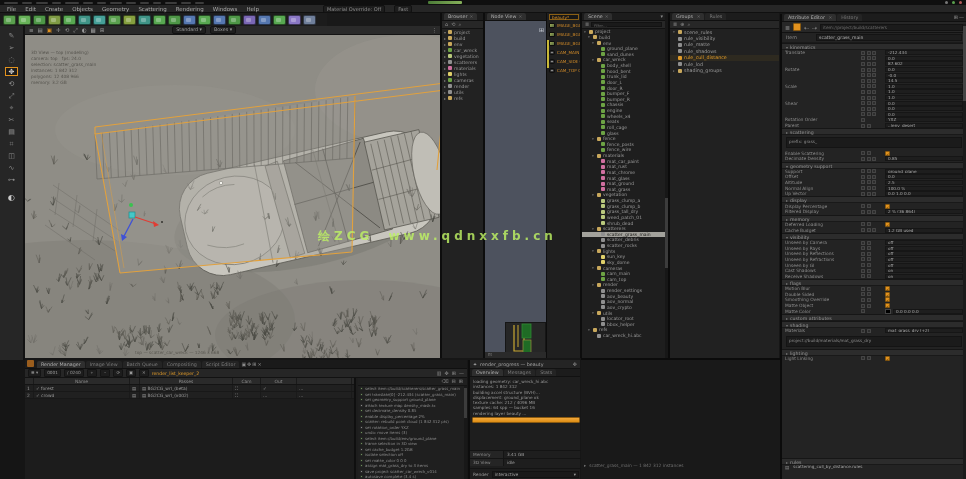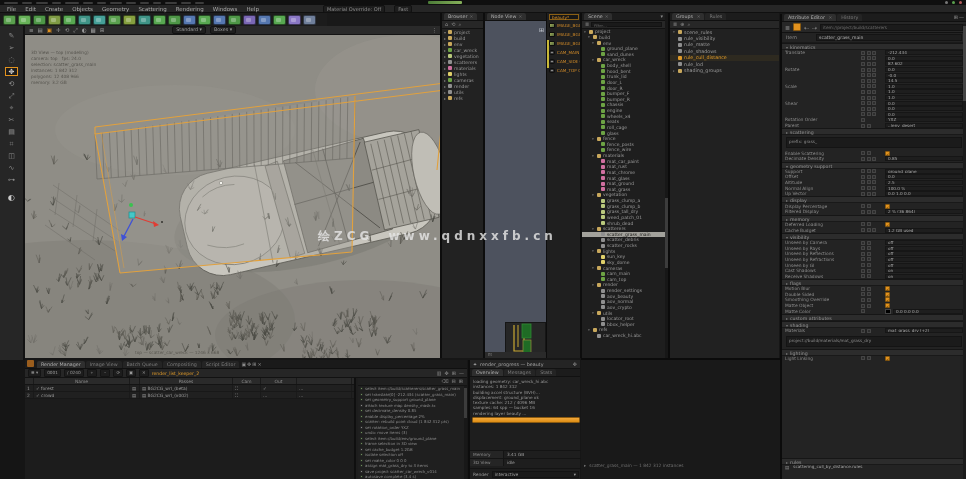--- a/index.html
+++ b/index.html
@@ -29,21 +29,21 @@
   
   #viewport{left:25px;top:26px;width:416px;height:332px;background:#8f8d86;border-bottom:2px solid #0b0b0b;}
   #vp-header{position:absolute;left:0;top:0;width:100%;height:9px;background:#2a2a2a;border-bottom:1px solid #141414;
              display:flex;align-items:center;gap:4px;padding:0 4px;font-size:5.5px;color:#9a9a9a;}
   .vp-glyph{font-size:5.5px;line-height:8px;}
   .vp-glyph.orange{color:#e2921e;}
   .vp-pill{background:#1f1f1f;border:1px solid #121212;font-size:4.8px;padding:0 3px;border-radius:2px;color:#9a9a9a;line-height:6px;}
   #vp-canvas{position:absolute;left:0;top:9px;width:416px;height:323px;}
   #vp-hud{position:absolute;left:6px;top:15px;font-size:4.4px;line-height:6px;color:#56544e;white-space:pre;}
   #vp-footer{position:absolute;left:110px;bottom:3px;font-size:4.3px;color:#595750;}
-  #watermark{left:318px;top:228px;font-size:12px;font-weight:bold;color:#e5e5e5;opacity:.82;
+  #watermark{left:318px;top:228px;font-size:12px;font-weight:bold;color:#bef264;opacity:.82;
              letter-spacing:4px;word-spacing:7px;z-index:60;pointer-events:none;white-space:nowrap;}
 
   
   .panel{background:#222222;border-left:1px solid #0d0d0d;}
   .tabrow{height:8px;background:#1c1c1c;display:flex;align-items:flex-end;gap:1px;padding:0 2px;border-bottom:1px solid #101010;}
   .tab{background:#2f2f2f;color:#b2b2b2;font-size:4.8px;line-height:7px;padding:0 4px;border-radius:2px 2px 0 0;white-space:nowrap;}
   .tab.inactive{background:#242424;color:#7d7d7d;}
   .tab .x{color:#6f6f6f;margin-left:2px;font-size:4.5px;}
   .tabrow .spacer{flex:1;}
   .mini-ic{font-size:5px;color:#8a8a8a;line-height:7px;}

